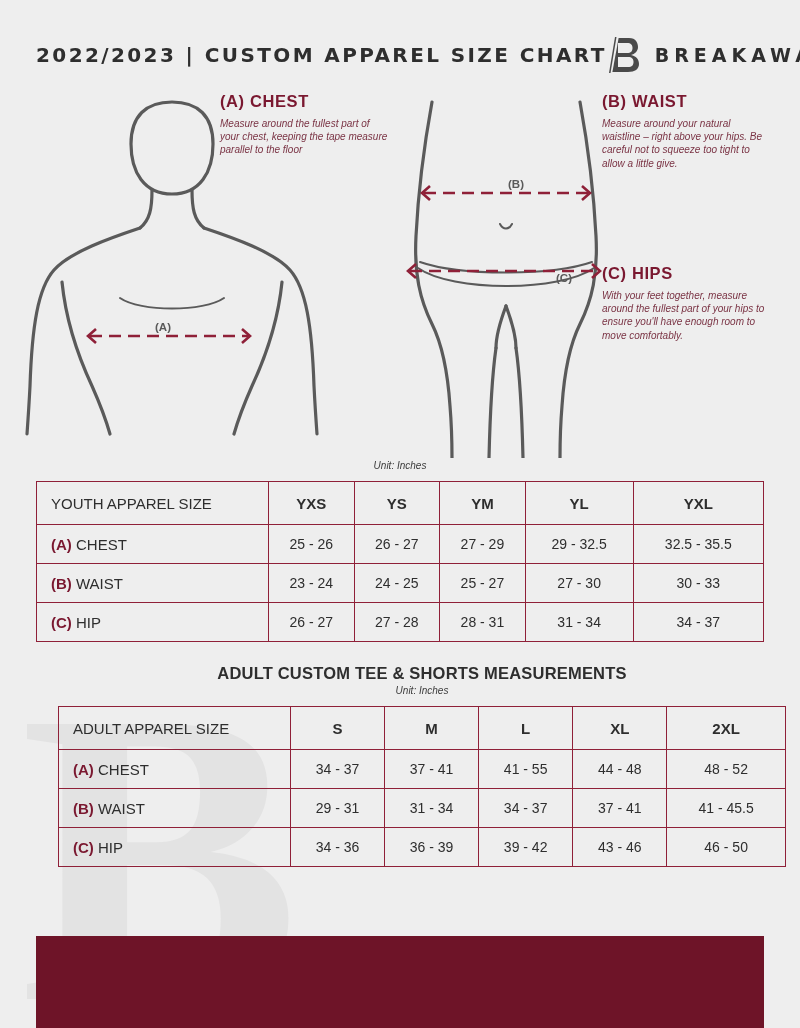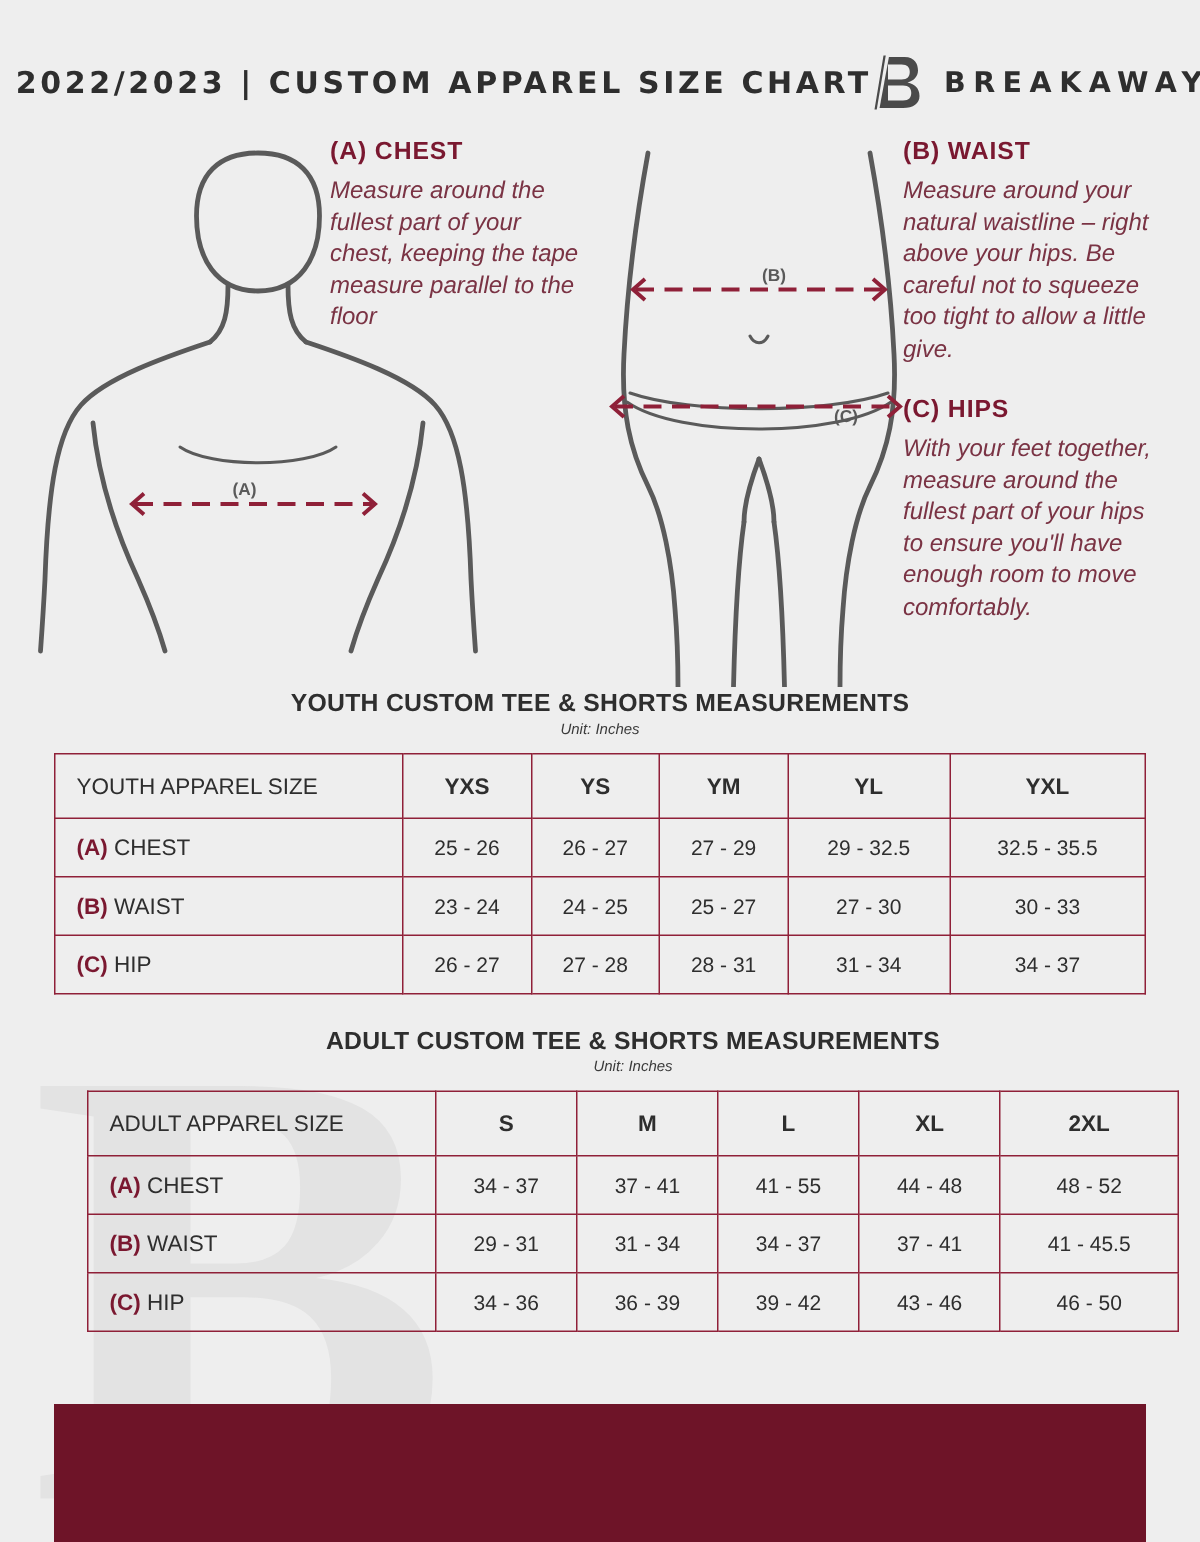--- a/index.html
+++ b/index.html
@@ -36,23 +36,22 @@
     user-select: none;
     z-index: 0;
   }
 
   
   .header {
     position: relative;
     z-index: 2;
     display: flex;
     align-items: center;
-    justify-content: center;
+    justify-content: space-between;
     padding: 36px 36px 0 36px;
-    margin-left: 17px;
   }
   .header-title {
     font-family: "DejaVu Sans", sans-serif;
     font-size: 20px;
     font-weight: bold;
     letter-spacing: 2.4px;
     color: #2e2e2e;
     white-space: nowrap;
   }
   .brand {
@@ -93,21 +92,21 @@
   .callout h3 {
     margin: 0 0 6px 0;
     font-size: 16.5px;
     font-weight: bold;
     letter-spacing: 0.6px;
     color: #7a1830;
   }
   .callout h3 .paren { color: #7a1830; }
   .callout p {
     margin: 0;
-    font-size: 16px;
+    font-size: 10px;
     line-height: 1.32;
     font-style: italic;
     color: #7a3344;
   }
   #callout-chest { left: 220px; top: 6px; width: 170px; }
   #callout-waist { left: 602px; top: 6px; width: 168px; }
   #callout-hips  { left: 602px; top: 178px; width: 172px; }
 
   .tag {
     position: absolute;
@@ -294,21 +293,20 @@
     <div class="callout" id="callout-hips">
       <h3>
         <span class="paren">(C)</span>
         <span>HIPS</span>
       </h3>
       <p>With your feet together, measure around the fullest part of your hips to ensure you'll have enough room to move comfortably.</p>
     </div>
   </div>
 
   <div class="table-block">
-    <p class="table-title">YOUTH CUSTOM TEE &amp; SHORTS MEASUREMENTS</p>
     <p class="table-unit">Unit: Inches</p>
     <table>
       <colgroup>
           <col class="label-col">
           <col>
           <col>
           <col>
           <col>
           <col>
         </colgroup>

